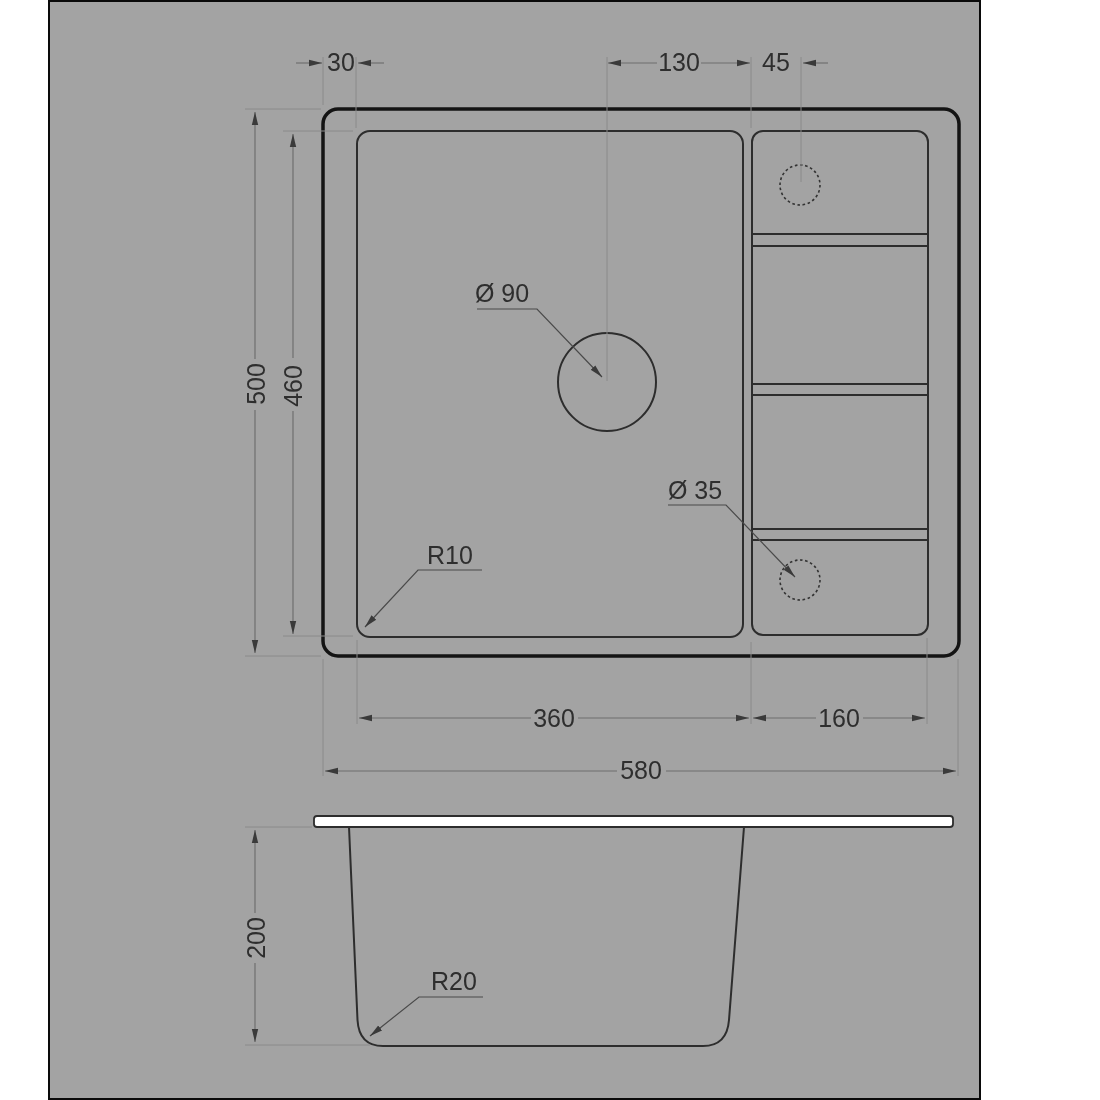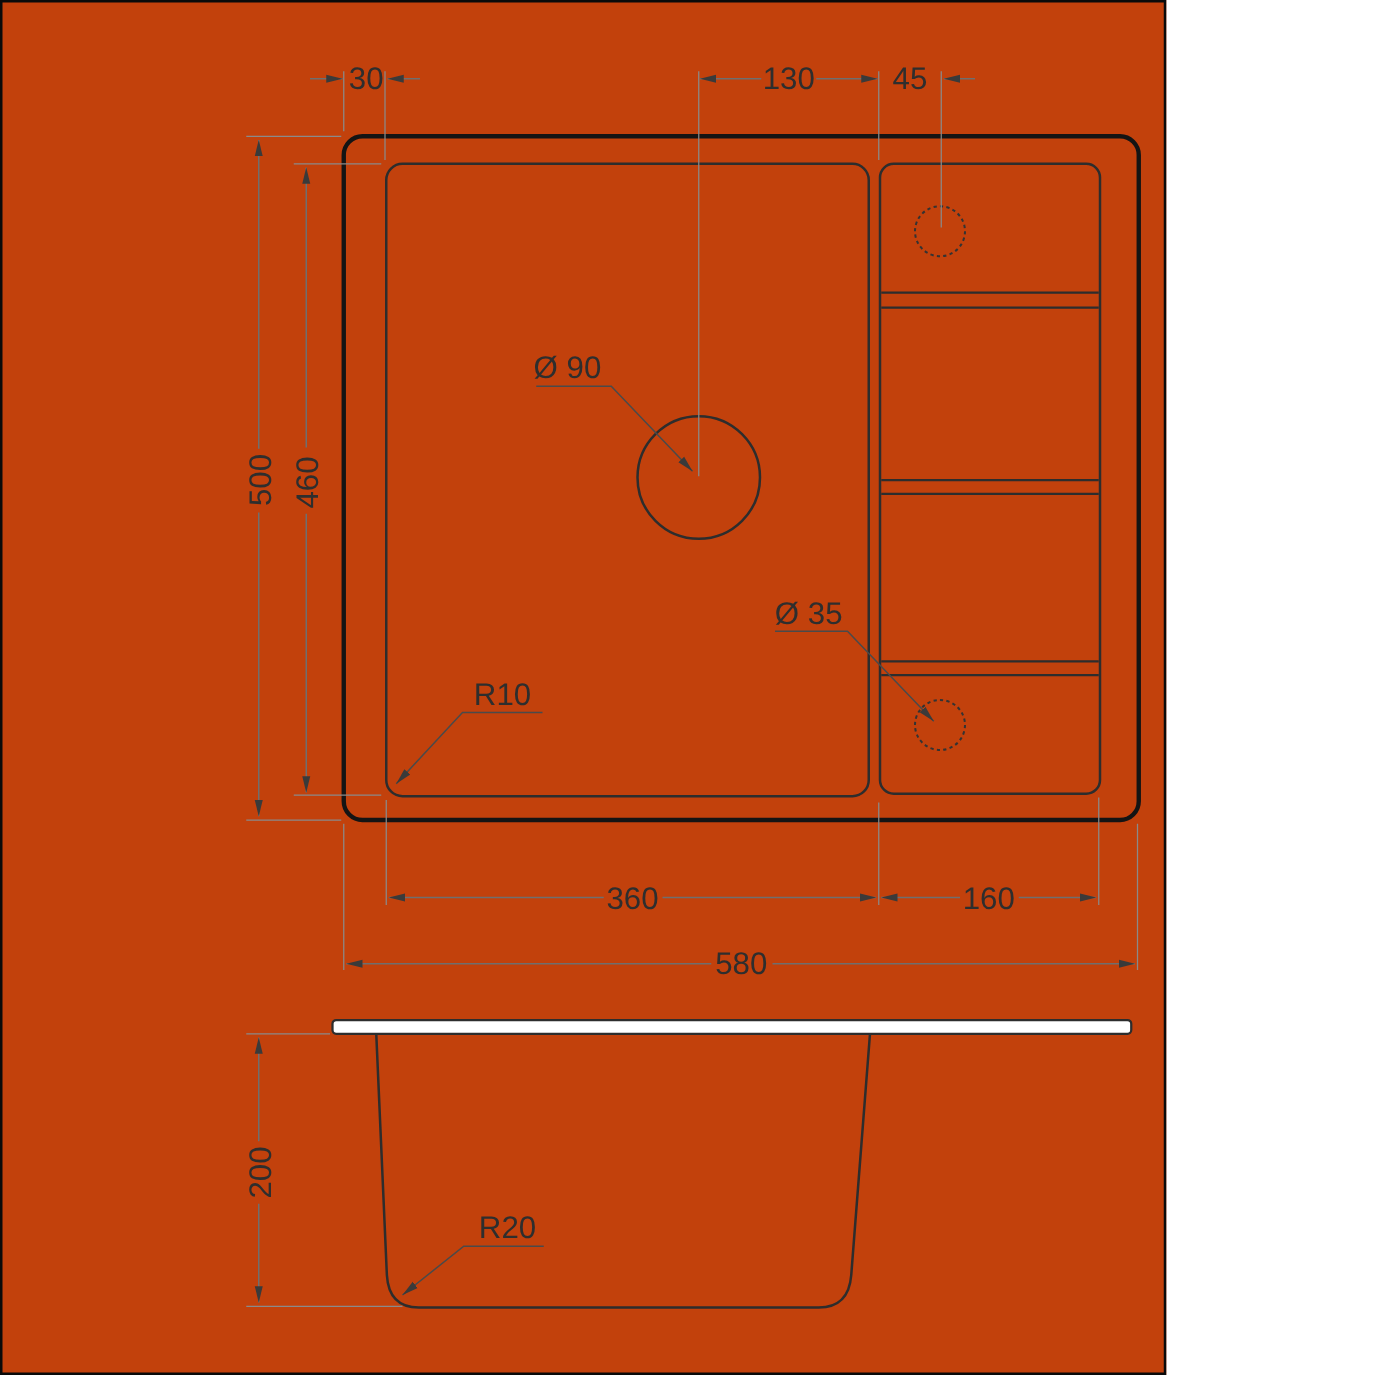--- a/index.html
+++ b/index.html
@@ -1,22 +1,23 @@
 <!DOCTYPE html>
 <html><head>
 <meta charset="utf-8">
 <style>
   html,body{margin:0;padding:0;background:#ffffff;}
   .page{
     position:relative;
     width:933px;height:1100px;
-    background:#c2410c;
+    background:#a3a3a3;
     box-sizing:border-box;
     border:2px solid #0a0a0a;
     font-family:"Liberation Sans", sans-serif;
+    margin-left:48px;
   }
   svg{display:block;}
   text{
     font-family:"Liberation Sans", sans-serif;
     font-size:25px;
     fill:#2e2e2e;
   }
   .outline-thick{fill:none;stroke:#141414;stroke-width:3.5;}
   .outline-thin{fill:none;stroke:#2d2d2d;stroke-width:2;}
   .groove{fill:none;stroke:#2d2d2d;stroke-width:1.8;}

